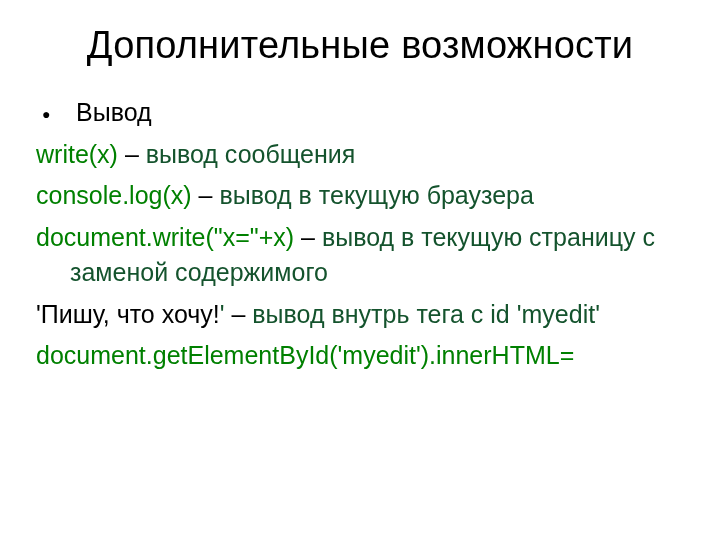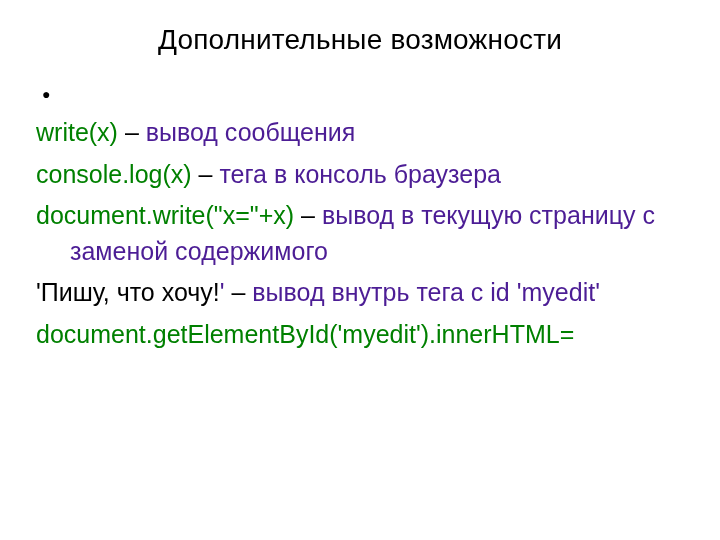--- a/index.html
+++ b/index.html
@@ -12,21 +12,21 @@
     color: #000;
     overflow: hidden;
   }
   .slide {
     box-sizing: border-box;
     width: 720px;
     height: 540px;
     padding: 18px 36px 0 36px;
   }
   .title {
-    font-size: 28px;
+    font-size: 38px;
     font-weight: 400;
     text-align: center;
     margin: 6px 0 28px 0;
     letter-spacing: 0.2px;
   }
   .body {
     font-size: 25px;
     line-height: 1.42;
   }
   .bullet-row {
@@ -46,41 +46,42 @@
   }
   .para {
     margin: 0 0 6px 0;
   }
   .hang {
     padding-left: 34px;
     text-indent: -34px;
   }
   .code { color: #008000; }
   .dash { color: #000; }
-  .blue { color: #4c1d95; }
+  .blue { color: #14532d; }
 </style>
 </head>
 <body>
 
 <div class="slide">
 
   <h1 class="title">Дополнительные возможности</h1>
 
   <div class="body">
 
     <div class="bullet-row">
       <span class="bullet-dot">●</span>
+      <span>Вывод</span>
     </div>
 
     <p class="para">
       <span class="code">write(x)</span><span class="dash"> – </span><span class="blue">вывод сообщения</span>
     </p>
 
     <p class="para">
-      <span class="code">console.log(x)</span><span class="dash"> – </span><span class="blue">тега в консоль браузера</span>
+      <span class="code">console.log(x)</span><span class="dash"> – </span><span class="blue">вывод в текущую браузера</span>
     </p>
 
     <p class="para hang">
       <span class="code">document.write("x="+x)</span><span class="dash"> – </span><span class="blue">вывод в текущую страницу с заменой содержимого</span>
     </p>
 
     <p class="para hang">
       <span>'Пишу, что хочу!</span><span class="blue">'</span><span class="dash"> – </span><span class="blue">вывод внутрь тега с id 'myedit'</span>
     </p>
 

